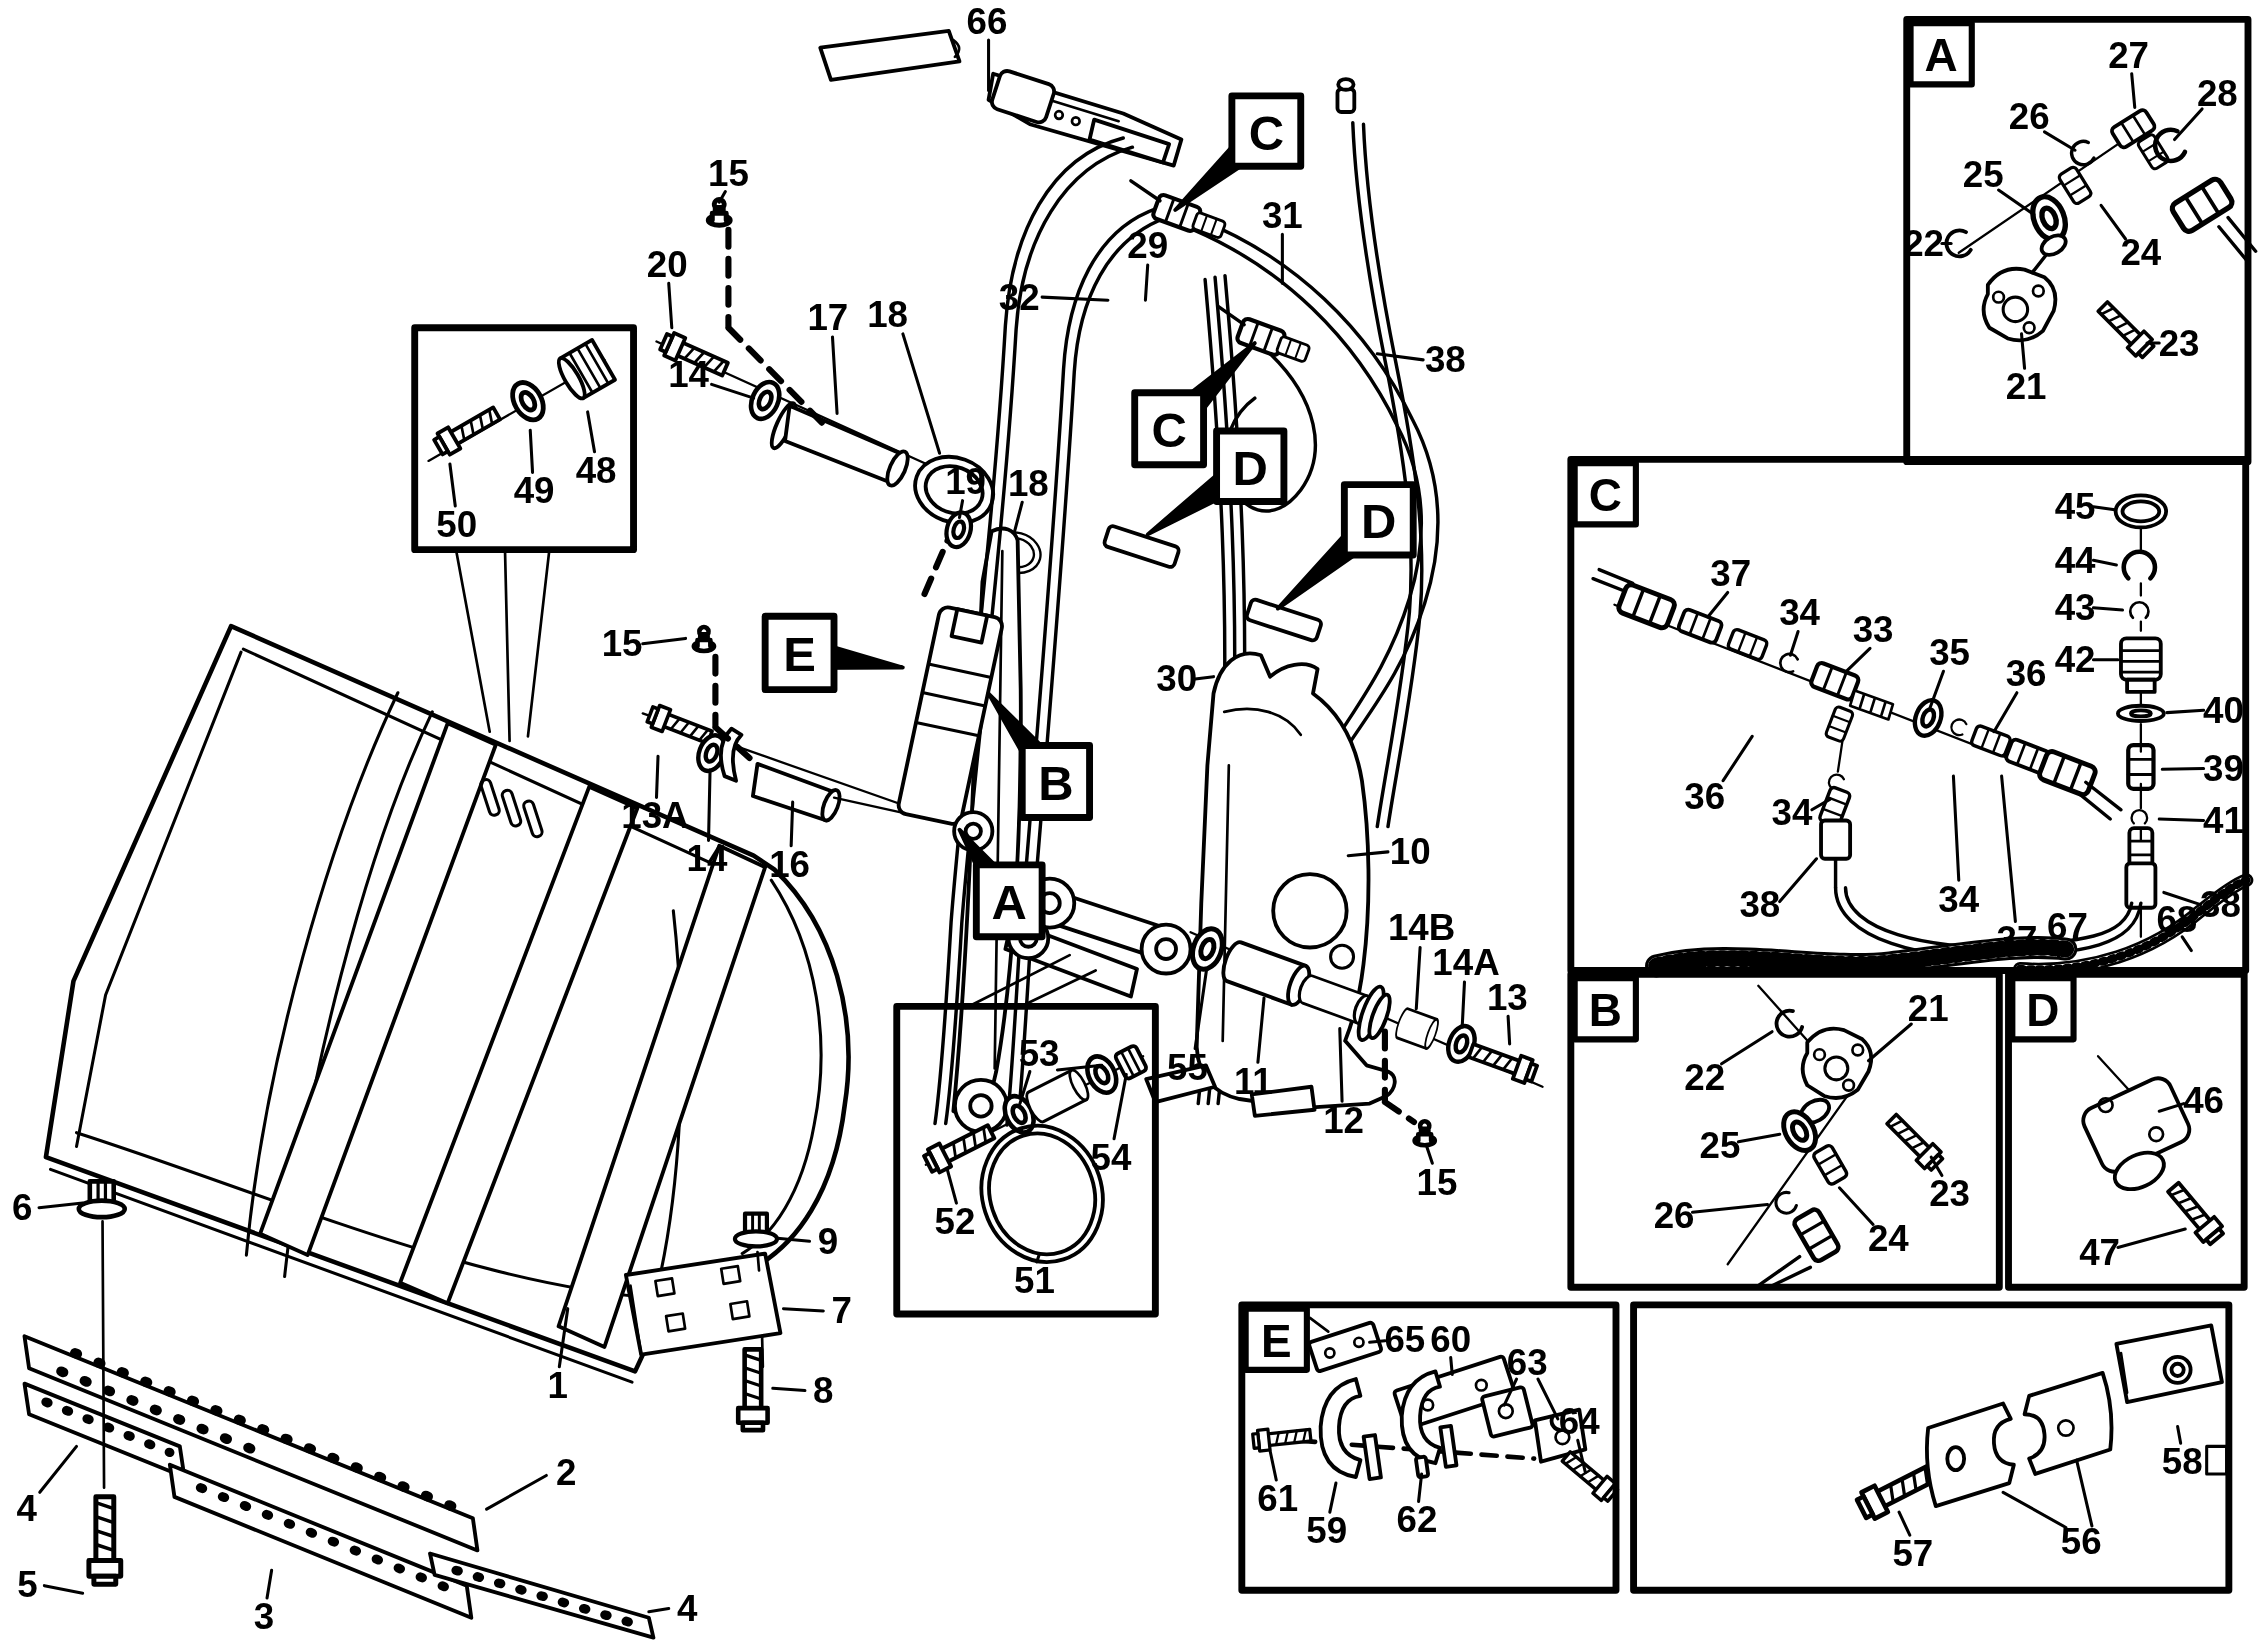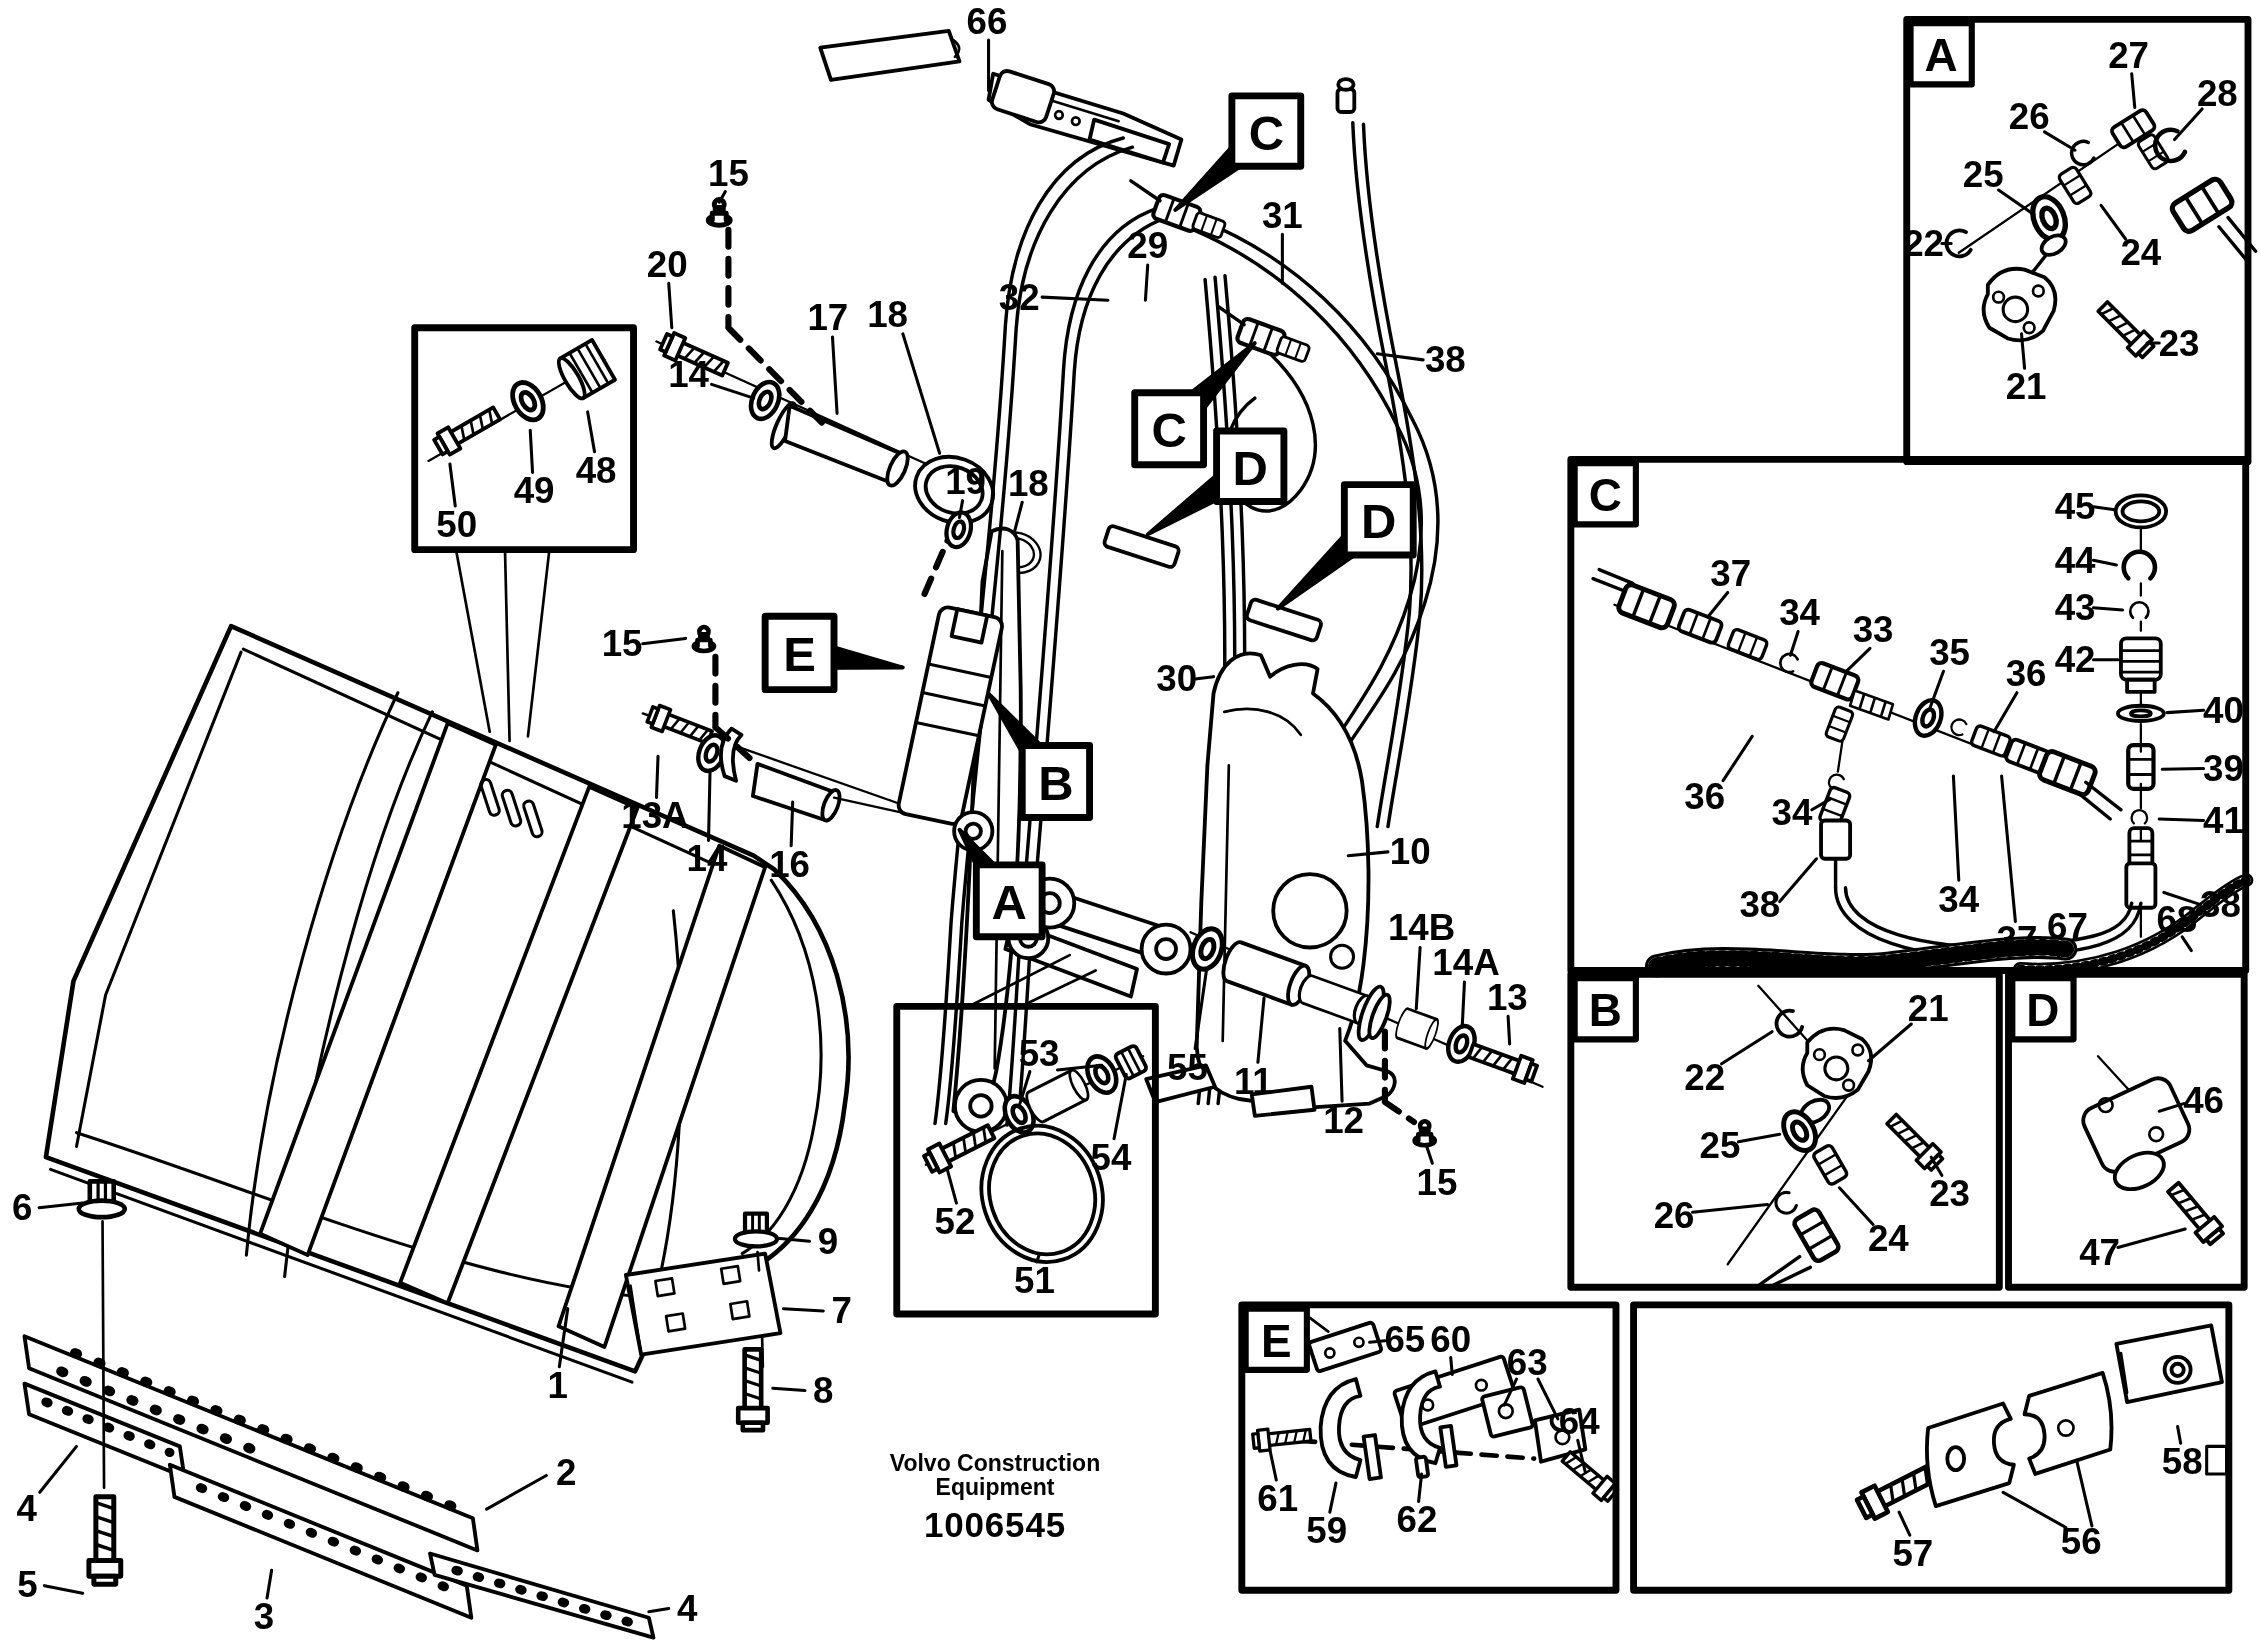--- a/index.html
+++ b/index.html
@@ -571,20 +571,15 @@
       <line x1="2496" y1="2006" x2="2482" y2="1976" stroke="#000000" stroke-width="4"></line>
       <text x="2500" y="2030" fill="#000000" stroke="none" font-size="48" font-weight="bold" text-anchor="middle" dominant-baseline="central">57</text>
       <line x1="2700" y1="1996" x2="2618" y2="1950" stroke="#000000" stroke-width="4"></line>
       <line x1="2734" y1="1994" x2="2714" y2="1908" stroke="#000000" stroke-width="4"></line>
       <text x="2720" y="2014" fill="#000000" stroke="none" font-size="48" font-weight="bold" text-anchor="middle" dominant-baseline="central">56</text>
       <line x1="2850" y1="1886" x2="2846" y2="1864" stroke="#000000" stroke-width="4"></line>
       <text x="2852" y="1910" fill="#000000" stroke="none" font-size="48" font-weight="bold" text-anchor="middle" dominant-baseline="central">58</text>
       <rect x="2884" y="1890" width="26" height="36" fill="#fff" stroke="#000000" stroke-width="4"></rect>
     </svg>
 
-<div class="footer">
-  <div class="brand">Volvo Construction</div>
-  <div class="brand">Equipment</div>
-  <div class="docnum">1006545</div>
+
 </div>
 
-</div>
-
 
 </body></html>

